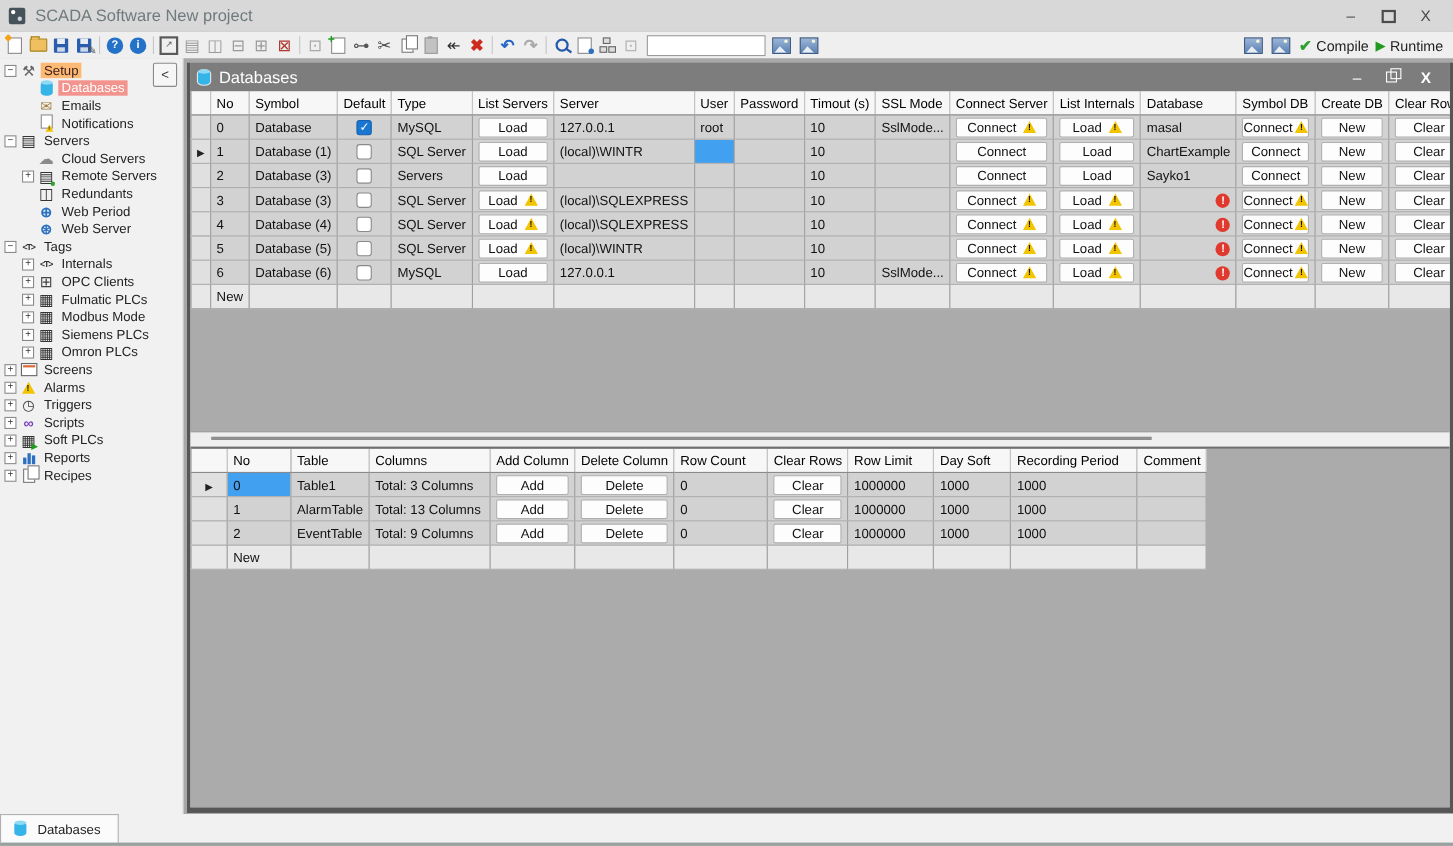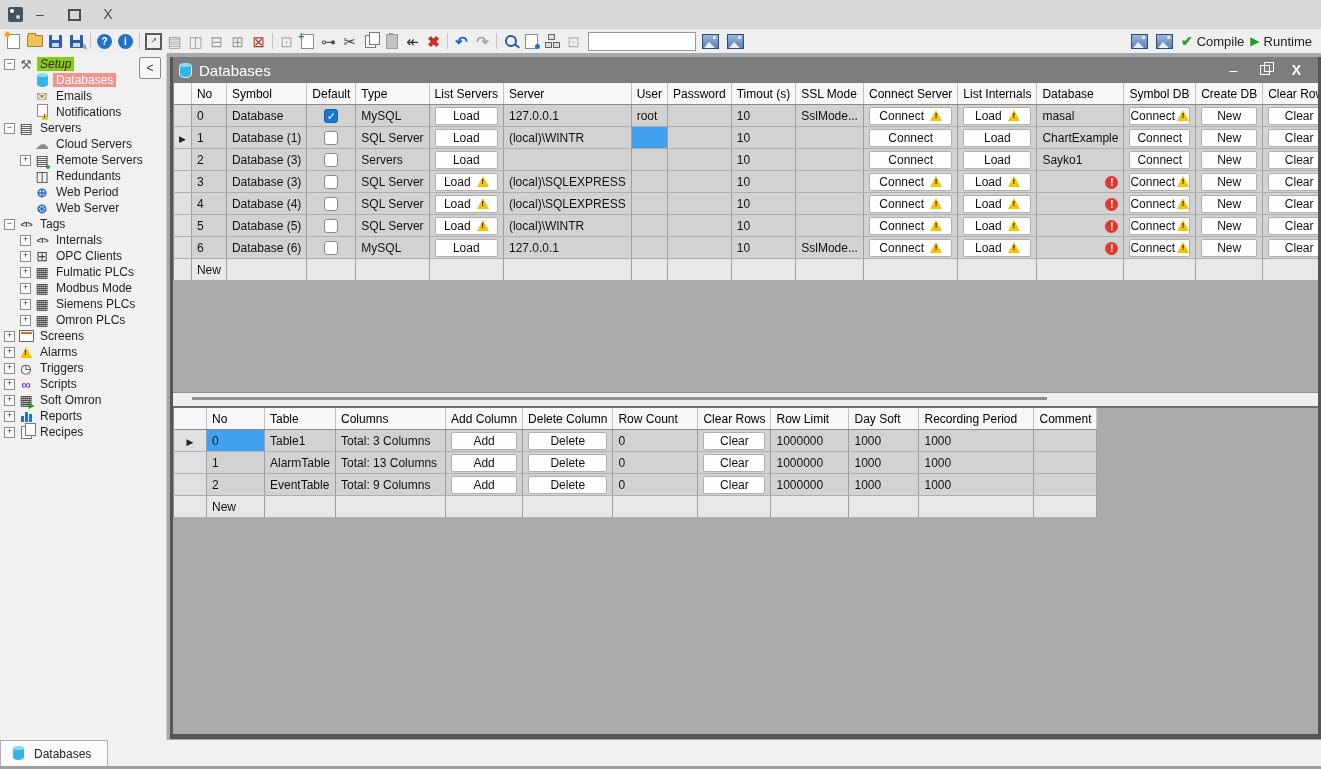--- a/index.html
+++ b/index.html
@@ -53,21 +53,21 @@
 
   
   .main{flex:1;display:flex;min-height:0;}
   .tree-panel{width:166px;background:#f1f1f1;position:relative;flex:none;padding-top:3px;overflow:hidden;border-right:1px solid #d2d2d2;}
   .collapse-btn{position:absolute;top:4px;right:5px;width:20px;height:20px;border:1px solid #8a8a8a;background:#f6f6f6;font-size:12px;color:#333;text-align:center;line-height:20px;border-radius:2px;}
   .titem{display:flex;align-items:center;height:16px;font-size:12px;color:#222;white-space:nowrap;}
   .texp{width:9px;height:9px;border:1px solid #8a8a8a;background:#fff;font-size:9px;line-height:7px;text-align:center;color:#333;flex:none;margin-right:3px;box-sizing:content-box;}
   .tspace{width:14px;flex:none;}
   .tico{width:16px;display:inline-flex;justify-content:center;align-items:center;flex:none;margin-right:3px;position:relative;}
   .tlabel{padding:0 3px;line-height:14px;}
-  .hl-setup{background:#84cc16;color:#402020;font-style:italic;}
+  .hl-setup{background:#fdba74;color:#402020;}
   .hl-sel{background:#f2938d;color:#fff;}
   .cyl{display:inline-block;width:11px;height:13px;background:#35b4e8;border-radius:5px/3px;position:relative;}
   .cyl::before{content:"";position:absolute;top:-1px;left:0;right:0;height:4px;border-radius:50%;background:#8fd9f4;}
   .tag-g{font-size:8px;font-weight:bold;letter-spacing:-1px;color:#333;}
   .warn{position:relative;display:inline-block;width:0;height:0;border-left:6px solid transparent;border-right:6px solid transparent;border-bottom:11px solid #f2c500;flex:none;}
   .warn::after{content:"!";position:absolute;left:-2px;top:1px;width:4px;font-size:8px;font-weight:bold;color:#111;}
   .scr{display:inline-block;width:13px;height:10px;background:#fff;border:1px solid #666;position:relative;}
   .scr::before{content:"";position:absolute;top:1px;left:1px;right:1px;height:2px;background:#d86a3a;}
   .bars{display:inline-flex;align-items:flex-end;gap:1px;height:12px;}
   .bars i{width:3px;background:#2a6fc0;}
@@ -117,20 +117,21 @@
   .tab{display:flex;align-items:center;gap:10px;padding:0 16px 0 12px;background:#fbfbfb;border:1px solid #b0b0b0;border-bottom:none;font-size:12px;color:#222;}
   .bottom-strip{height:3px;background:#9aa0a0;}
 </style>
 </head>
 <body>
 
 <div class="app">
 
   <div class="titlebar">
     <span class="appico"></span>
+    <span class="apptitle">SCADA Software New project</span>
     <span class="wbtn">–</span>
     <span class="wbtn"><span class="maxsq"></span></span>
     <span class="wbtn">X</span>
   </div>
 
   <div class="toolbar">
     <span id="tb-icons" style="display:flex;align-items:center;">
         <span class="ti">
           <span class="ipage"></span>
           <span class="istar"></span>
@@ -402,21 +403,21 @@
             <span class="tico">
               <span class="ig b" style="color:#7a3fbf;font-size:13px">∞</span>
             </span>
             <span class="tlabel">Scripts</span>
           </div>
           <div class="titem" style="padding-left: 4px;">
             <span class="texp">+</span>
             <span class="tico">
               <span class="pw"><span class="ig" style="color:#333;font-size:14px">▦</span><span class="mini-play">▶</span></span>
             </span>
-            <span class="tlabel">Soft Omron</span>
+            <span class="tlabel">Soft PLCs</span>
           </div>
           <div class="titem" style="padding-left: 4px;">
             <span class="texp">+</span>
             <span class="tico">
               <span class="bars">
                 <i></i>
                 <i></i>
                 <i></i>
               </span>
             </span>

